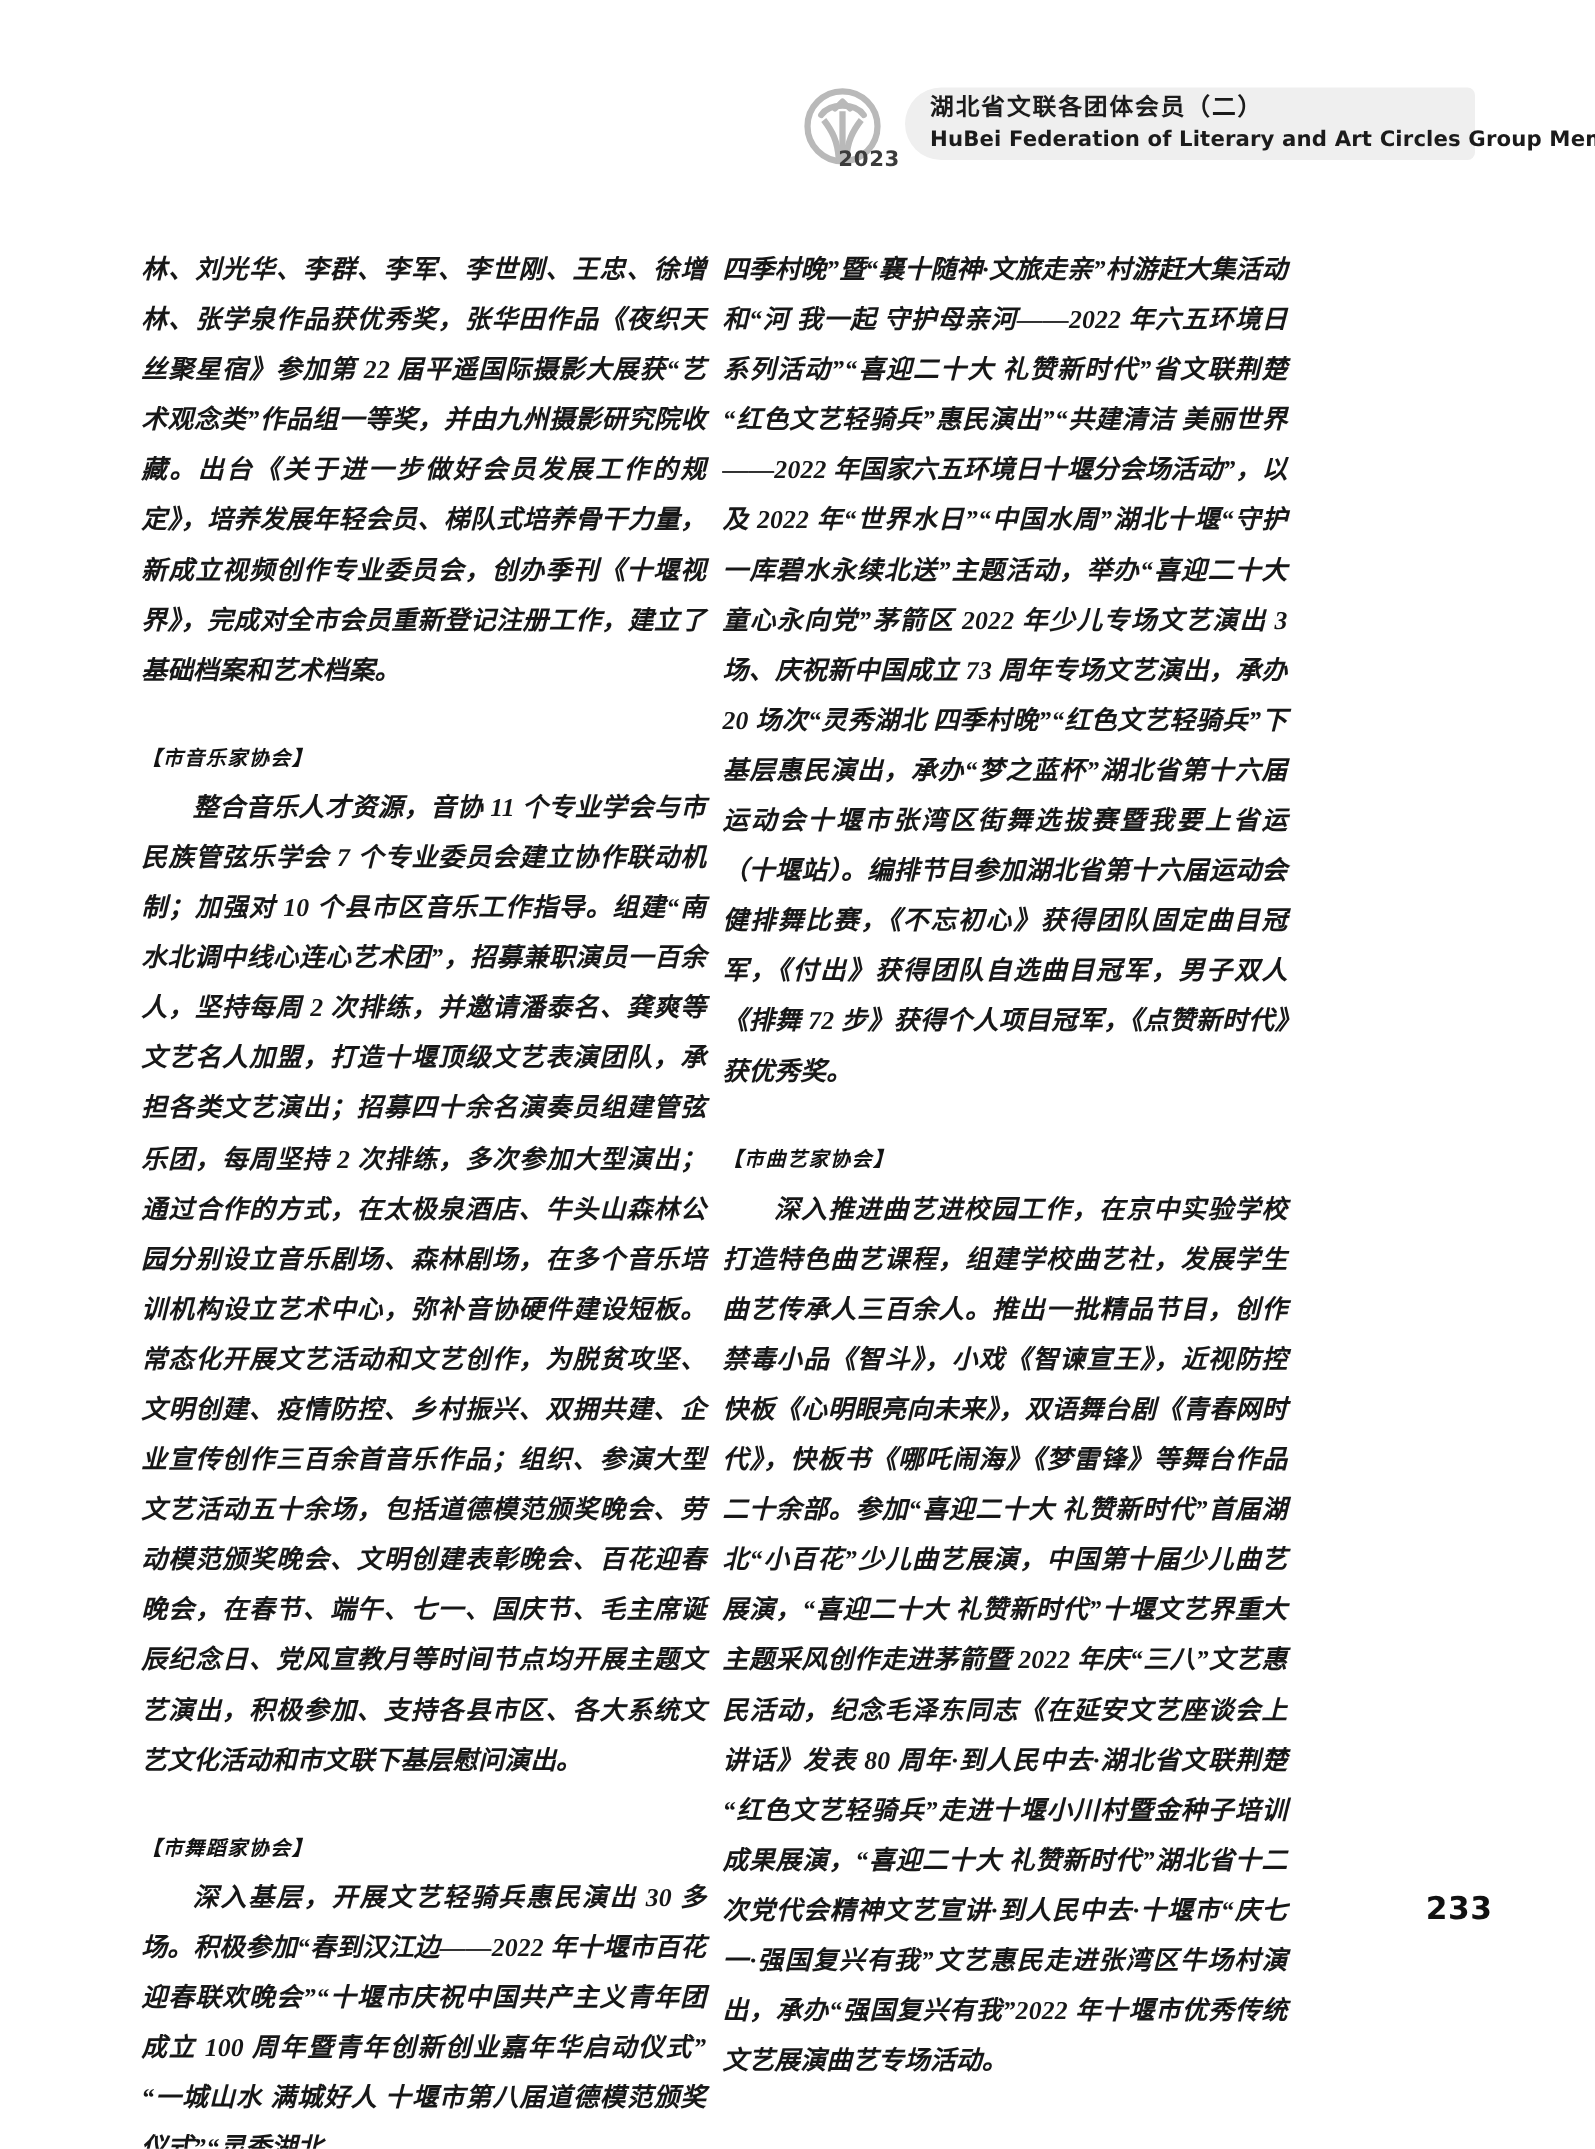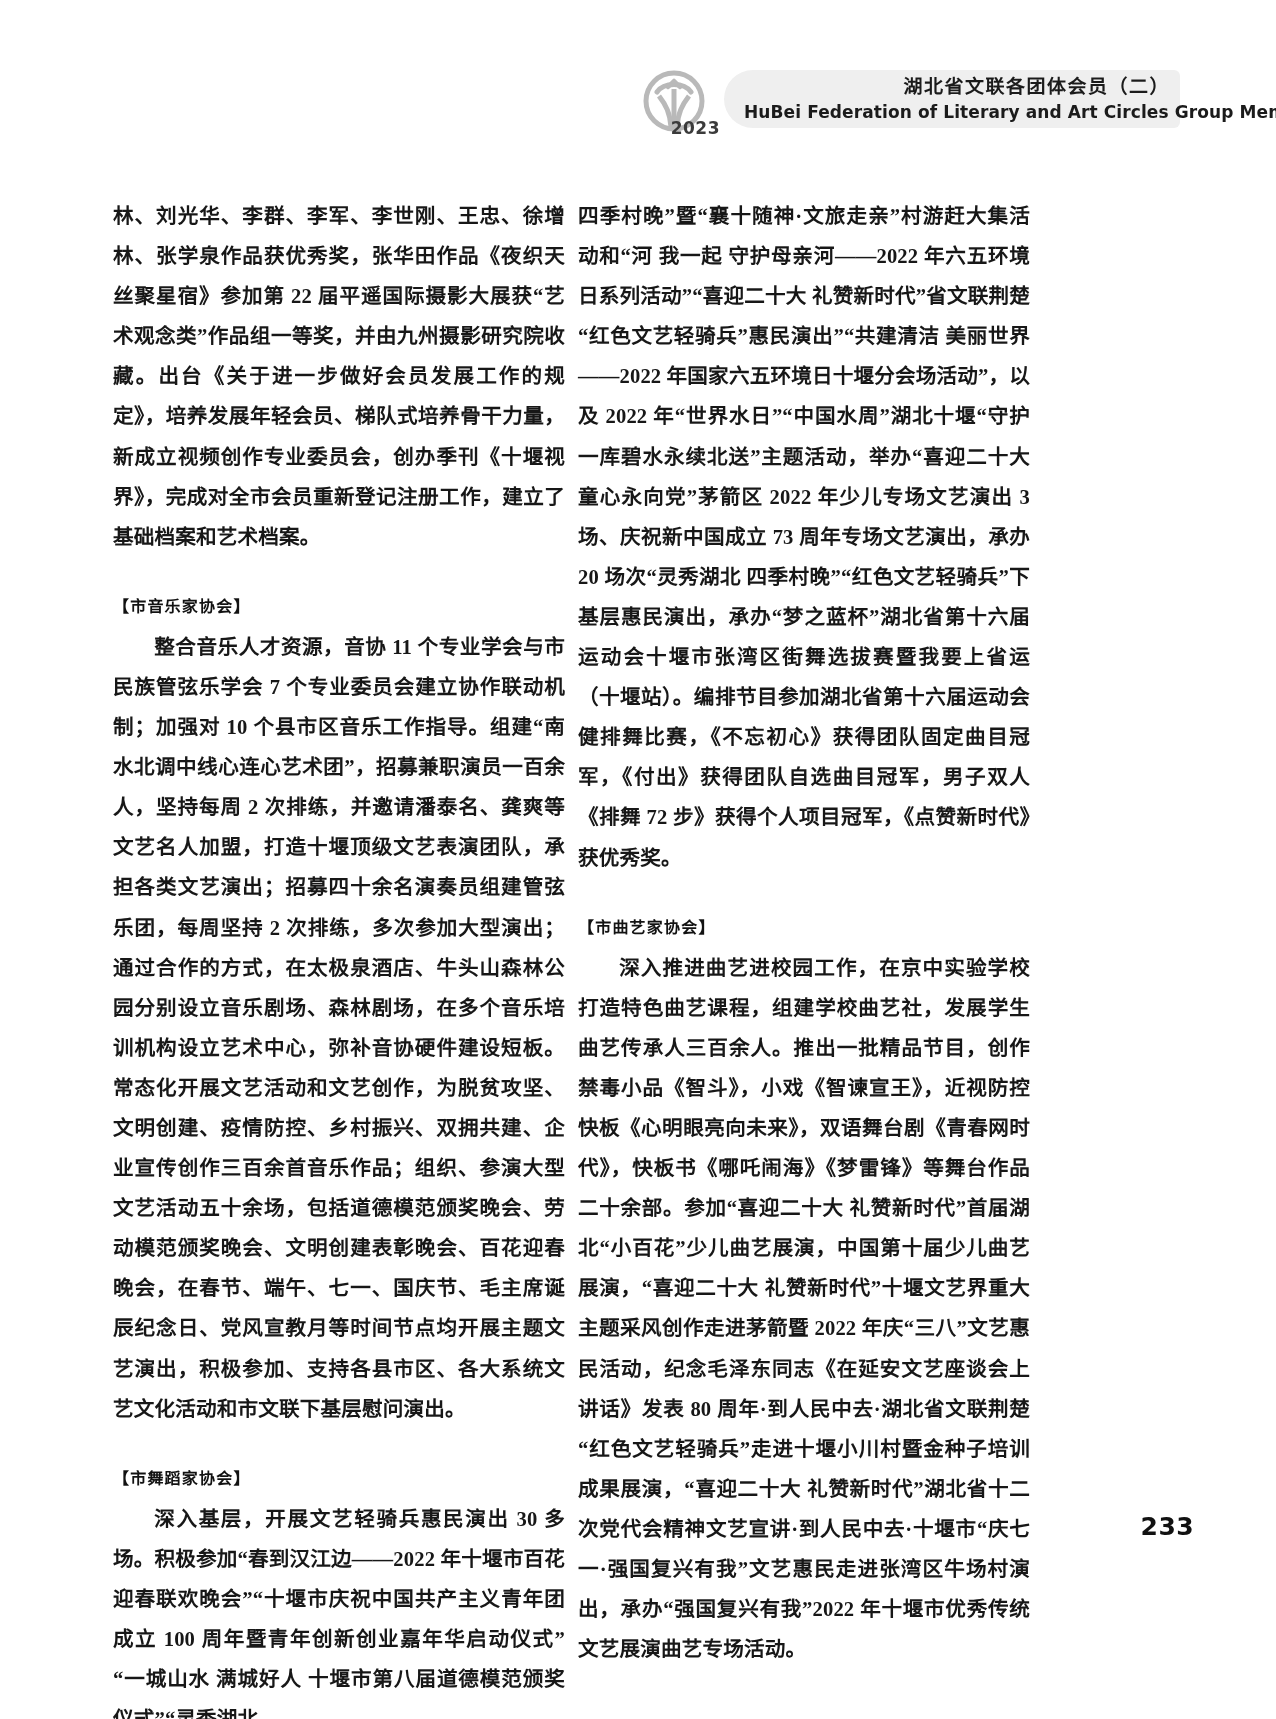--- a/index.html
+++ b/index.html
@@ -68,39 +68,39 @@
     right: 10px;
   }
   .header-title-cn {
     font-family: "DejaVu Sans", "Liberation Sans", sans-serif;
     font-weight: 700;
     font-size: 19px;
     letter-spacing: 1.5px;
     color: #1b1b1b;
     line-height: 1.35;
     white-space: nowrap;
-    text-align: right;
   }
   .header-title-en {
     font-family: "DejaVu Sans", "Liberation Sans", sans-serif;
     font-weight: 700;
     font-size: 17px;
     letter-spacing: 0.1px;
     color: #1b1b1b;
     line-height: 1.5;
     white-space: nowrap;
   }
 
   
   .columns {
     position: absolute;
     top: 196px;
     left: 113px;
     width: 1050px;
     height: 1290px;
+    font-style: italic;
   }
   .col {
     position: absolute;
     top: 0;
     width: 452px;
   }
   .col-left  { left: 0; }
   .col-right { left: 465px; }
 
   p.body-text {

